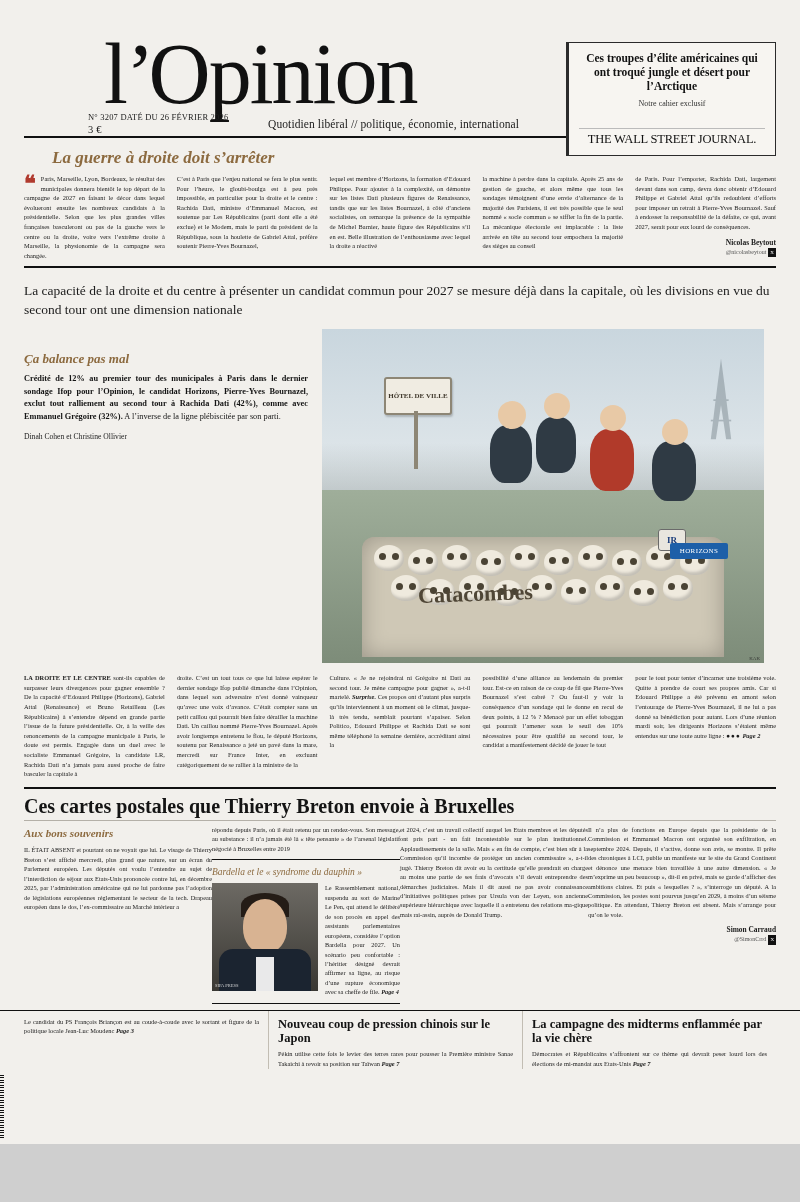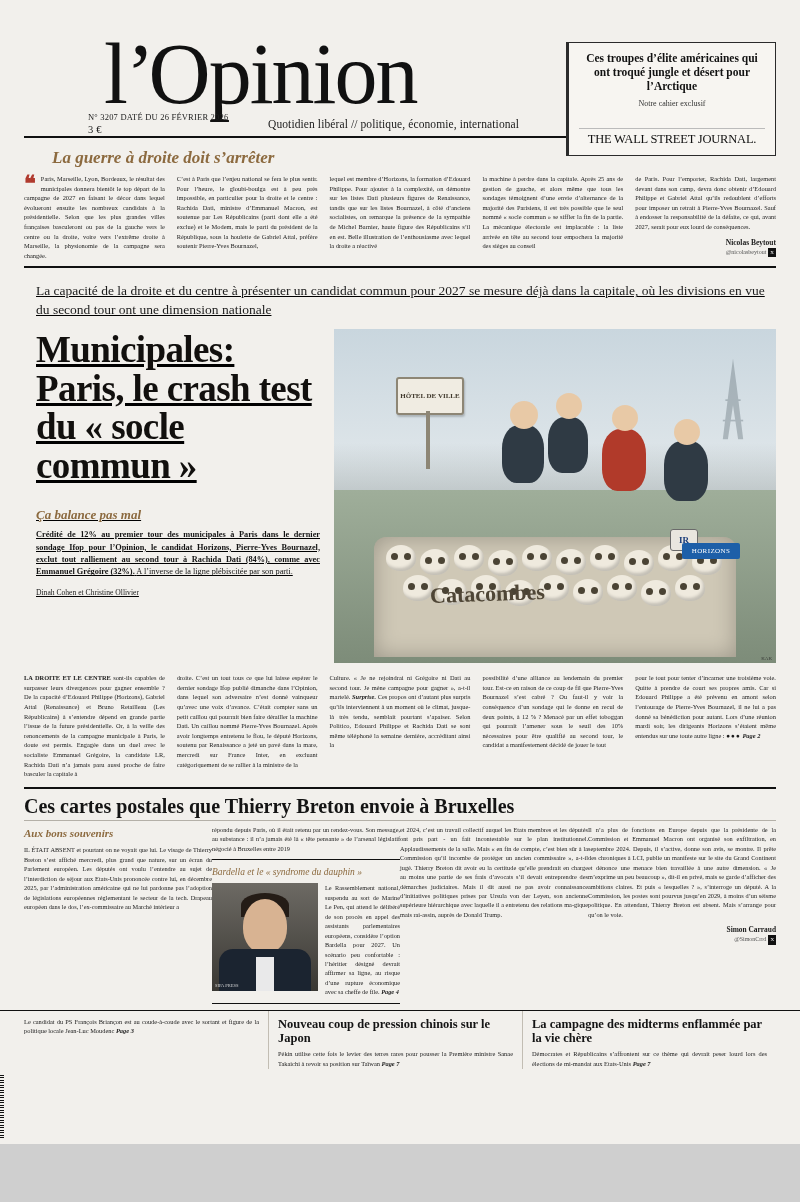--- a/index.html
+++ b/index.html
@@ -142,21 +142,21 @@
     display: inline-block;
     background: #111;
     color: #fff;
     font-size: 5px;
     padding: 1px 2px;
     vertical-align: middle;
     margin-left: 2px;
   }
 
   
-  .lead-wrap { padding: 8px 24px 0 36px; text-decoration: underline; }
+  .lead-wrap { padding: 8px 24px 0 24px; }
   .lead-chapeau {
     font-size: 13.5px;
     line-height: 1.36;
     color: #1c1c1c;
     margin: 6px 0 10px 0;
   }
   .lead-flex { display: flex; gap: 14px; }
   .lead-left { width: 284px; }
   .lead-title {
     font-size: 37px;
@@ -393,24 +393,23 @@
       </div>
     </div>
   </div>
 
   <div class="rule-thick" style="margin-top:6px;"></div>
 
   <div class="lead-wrap">
     <div class="lead-chapeau">La capacité de la droite et du centre à présenter un candidat commun pour 2027 se mesure déjà dans la capitale, où les divisions en vue du second tour ont une dimension nationale</div>
     <div class="lead-flex">
       <div class="lead-left">
-        <h2 class="lead-title">Municipales: Paris, le crash test du « socle commun »</h2>
         <div class="lead-kicker">Ça balance pas mal</div>
         <div class="lead-standfirst">
-          <b>Crédité de 12% au premier tour des municipales à Paris dans le dernier sondage Ifop pour l’Opinion, le candidat Horizons, Pierre-Yves Bournazel, exclut tout ralliement au second tour à Rachida Dati (84%), comme avec Emmanuel Grégoire (32%).</b>
+          <b>Crédité de 12% au premier tour des municipales à Paris dans le dernier sondage Ifop pour l’Opinion, le candidat Horizons, Pierre-Yves Bournazel, exclut tout ralliement au second tour à Rachida Dati (42%), comme avec Emmanuel Grégoire (32%).</b>
           <span>A l’inverse de la ligne plébiscitée par son parti.</span>
         </div>
         <div class="lead-authors">Dinah Cohen et Christine Ollivier</div>
       </div>
 
       <div class="illus">
         <div class="sky"></div>
         <div class="city"></div>
         <div class="ground"></div>
 

